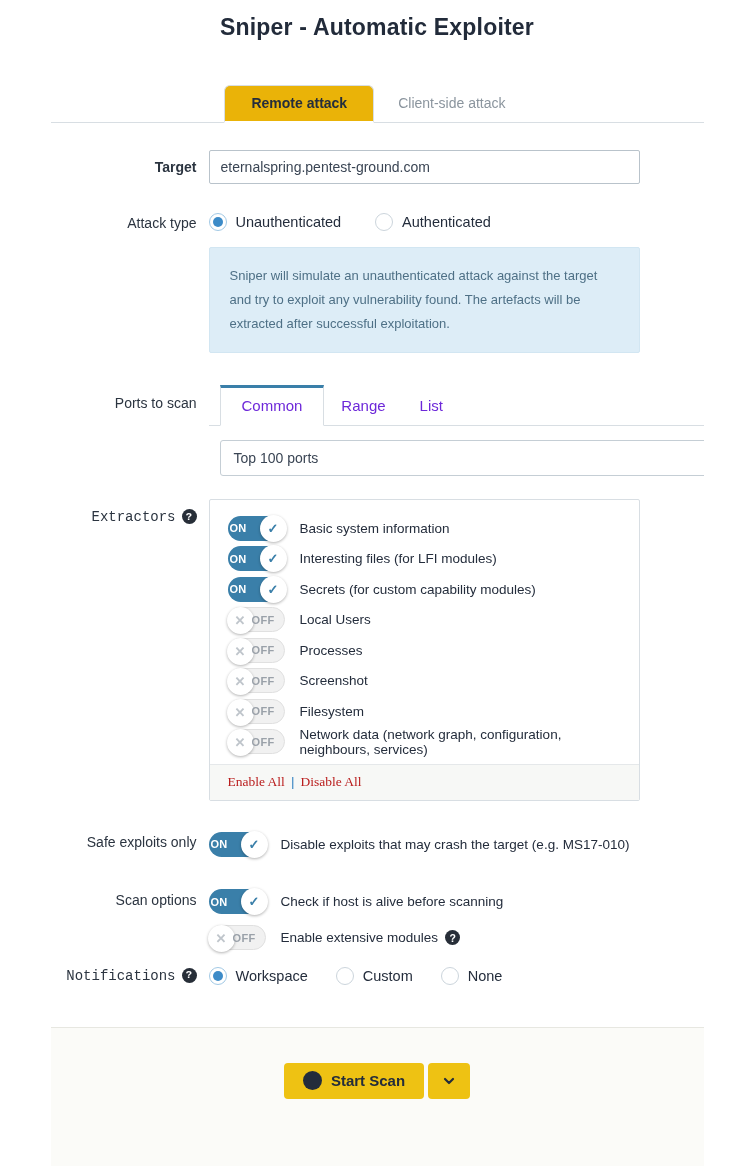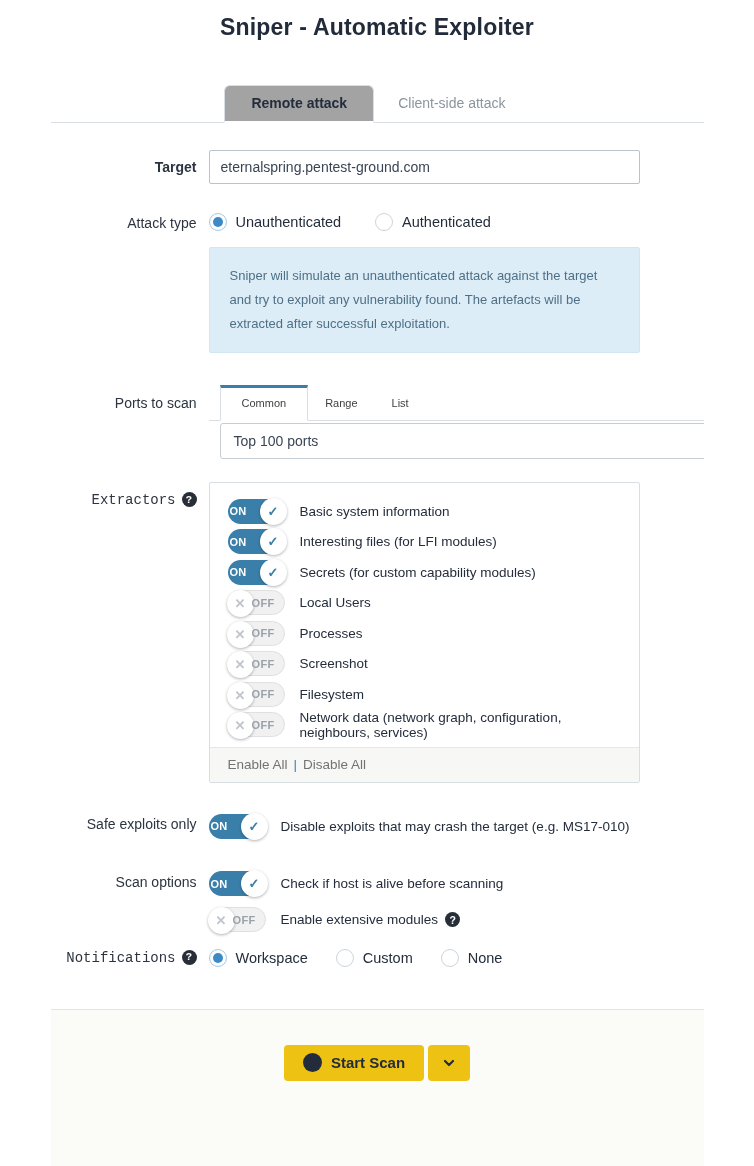--- a/index.html
+++ b/index.html
@@ -6,21 +6,21 @@
   html,body { background:#fff; }
   body { font-family:"Liberation Sans", sans-serif; color:#2d3748; }
   .page { width:653px; height:1166px; margin:0 auto; background:#fff; display:flex; flex-direction:column; overflow:hidden; }
 
   
   .page-title { text-align:center; padding-top:14px; font-size:23px; font-weight:700; color:#222b3a; letter-spacing:.2px; }
 
   
   .main-tabbar { margin-top:44px; display:flex; justify-content:center; align-items:flex-end; border-bottom:1px solid #d8dee3; }
   .main-tab { font-size:14px; cursor:pointer; }
-  .main-tab.active { border:1px solid #d8dee3; border-bottom:2px solid #fff; margin-bottom:-1px; border-radius:6px 6px 0 0; padding:9px 26px 10px; font-weight:700; color:#242d3c; background:#a3a3a3; }
+  .main-tab.active { border:1px solid #d8dee3; border-bottom:2px solid #fff; margin-bottom:-1px; border-radius:6px 6px 0 0; padding:9px 26px 10px; font-weight:700; color:#242d3c; background:#eab308; }
   .main-tab.inactive { padding:9px 24px 11px; color:#8b959e; }
 
   
   .form { padding-top:27px; }
   .row { display:flex;padding-left:33px; }
   .row-label { width:125px; min-width:125px; text-align:right; padding-right:12px; font-size:14px; color:#2b3440; }
   .row-label.bold { font-weight:700; }
   .row-content { flex:1; padding-right:64px; }
   .label-inline { display:flex; justify-content:flex-end; align-items:flex-start; gap:6px;font-family:Liberation Mono, monospace; }
 
@@ -35,31 +35,31 @@
   .radio-group { display:flex; gap:34px; }
   .radio-opt { display:inline-flex; align-items:center; gap:9px; font-size:14.5px; color:#242d3c; cursor:pointer; }
   .radio { width:18px; height:18px; min-width:18px; border:1px solid #ccd5dc; border-radius:50%; background:#fff; display:flex; }
   .radio.checked { border-color:#a2c9e5; }
   .radio-dot { width:10px; height:10px; border-radius:50%; background:#3c8bc8; margin:auto; }
 
   
   .info-box { margin-top:16px; background:#ddedf7; border:1px solid #d2e6f2; border-radius:2px; padding:16px 20px; font-size:13px; color:#4e7086; line-height:1.85; }
   .info-box .line + .line { margin-top:2px; }
   .link-orange { color:#ef8a70; cursor:pointer; }
-  .link-blue { color:#737373; cursor:pointer; }
+  .link-blue { color:#b91c1c; cursor:pointer;font-family:Liberation Serif, serif; }
   .link-underline { text-decoration:underline; }
 
   
   .row-ports { margin-top:32px; }
   .row-ports .row-label { padding-top:10px; }
   .subtabbar { display:flex; align-items:flex-end; border-bottom:1px solid #d8dee3; padding-left:11px; }
-  .subtab { font-size:11px; color:#404040; cursor:pointer; }
+  .subtab { font-size:15px; color:#6d28d9; cursor:pointer; }
   .subtab.active { border:1px solid #d8dee3; border-top:3px solid #3a7fa9; border-bottom:1px solid #fff; margin-bottom:-1px; padding:9px 21px 11px; background:#fff; }
   .subtab.inactive { padding:10px 17px 11px; }
-  .select-box { margin-top:2px; margin-left:11px; width:515px; height:36px; border:1px solid #c5ced5; border-radius:3px; background:#fff; display:flex; align-items:center; justify-content:space-between; padding:0 13px; font-size:14px; color:#3a4554; cursor:pointer; }
+  .select-box { margin-top:14px; margin-left:11px; width:515px; height:36px; border:1px solid #c5ced5; border-radius:3px; background:#fff; display:flex; align-items:center; justify-content:space-between; padding:0 13px; font-size:14px; color:#3a4554; cursor:pointer; }
 
   
   .row-extractors { margin-top:23px; }
   .row-extractors .row-label { padding-top:10px; }
   .extract-box { border:1px solid #d8dee3; border-radius:2px; background:#fff; }
   .extract-list { padding:13px 10px 7px 18px; }
   .toggle-row { display:flex; align-items:center; gap:15px; height:30.5px; font-size:13.5px; color:#242d3c; }
   .extract-foot { background:#f7f8f6; border-top:1px solid #e5e8ea; padding:9px 18px 10px; font-size:13.5px; }
   .foot-sep { color:#3583c0; margin:0 6px; }
 

